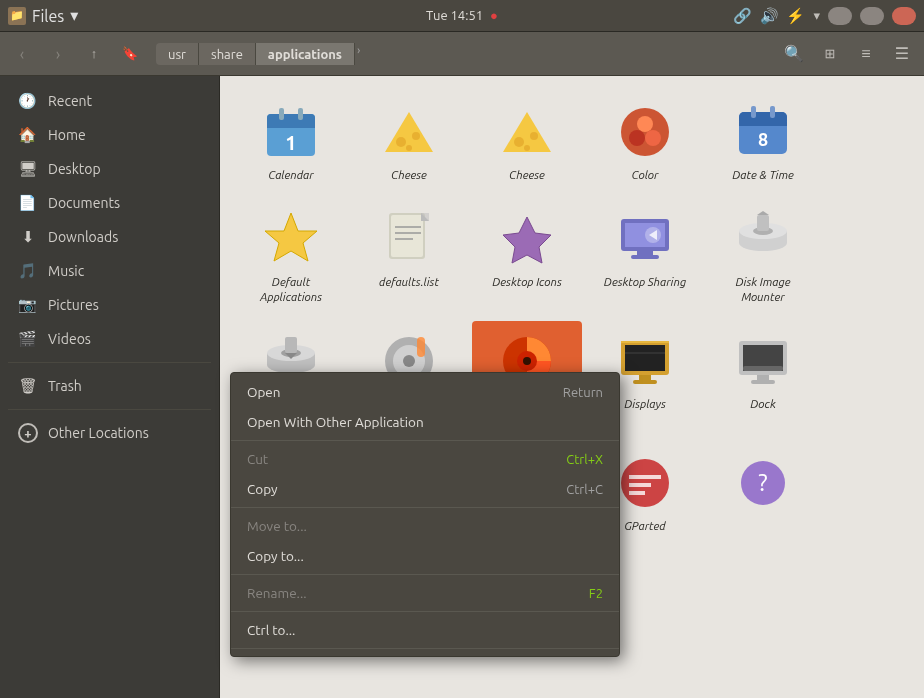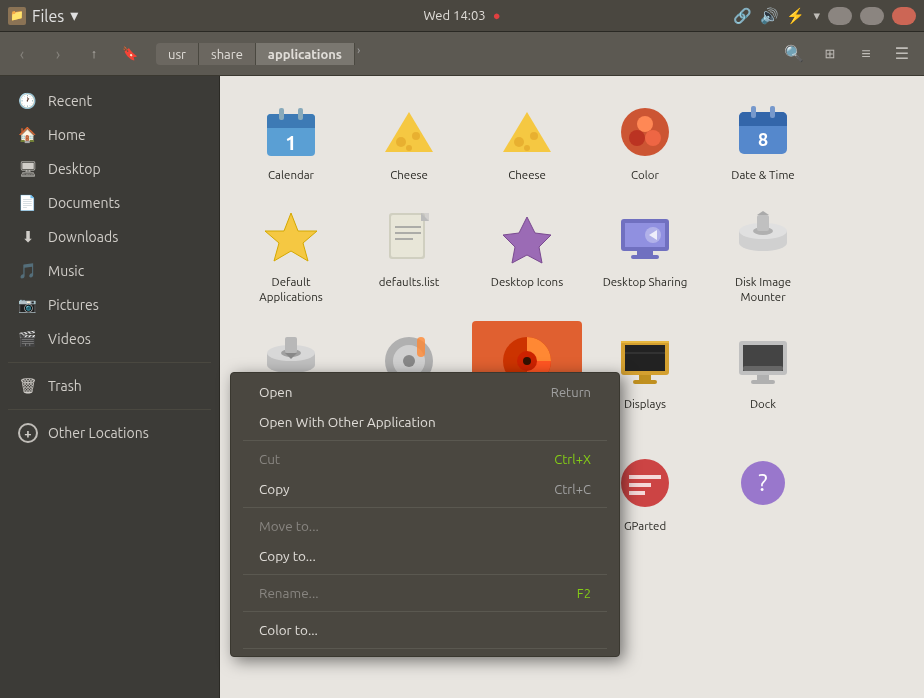--- a/index.html
+++ b/index.html
@@ -197,34 +197,35 @@
       justify-content: center;
       position: relative;
     }
     .file-item .icon-label {
       font-size: 11.5px;
       color: #2a2924;
       text-align: center;
       line-height: 1.3;
       max-width: 90px;
       word-break: break-word;
+      font-style: italic;
     }
 
     
     #context-menu {
       position: absolute;
       left: 230px;
       top: 372px;
       width: 390px;
       background: #4a4740;
       border: 1px solid #3a3830;
       border-radius: 4px;
       box-shadow: 4px 4px 16px rgba(0,0,0,0.5);
       z-index: 100;
-      padding: 4px 12px;
+      padding: 4px 0;
     }
     .ctx-item {
       display: flex;
       align-items: center;
       justify-content: space-between;
       padding: 7px 16px;
       font-size: 13.5px;
       cursor: pointer;
       color: #e0ddd8;
     }
@@ -264,21 +265,21 @@
 </head>
 <body>
 
 <div id="titlebar">
   <div id="titlebar-left">
     <div class="app-icon">📁</div>
     <span>Files</span>
     <span>▾</span>
   </div>
   <div id="titlebar-center">
-    <span>Wed 14:03</span>
+    <span>Tue 14:51</span>
     <span style="color:#e04040; margin-left:4px;">●</span>
   </div>
   <div id="titlebar-right">
     <span style="font-size:15px;">🔗</span>
     <span style="font-size:15px;">🔊</span>
     <span style="font-size:15px;">⚡</span>
     <span>▾</span>
     <div class="title-btn minimize"></div>
     <div class="title-btn maximize"></div>
     <div class="title-btn close"></div>
@@ -651,17 +652,17 @@
     <span>Copy to...</span>
     <span class="shortcut"></span>
   </div>
   <div class="ctx-divider"></div>
   <div class="ctx-item disabled">
     <span>Rename...</span>
     <span class="shortcut">F2</span>
   </div>
   <div class="ctx-divider"></div>
   <div class="ctx-item">
-    <span>Color to...</span>
+    <span>Ctrl to...</span>
     <span class="shortcut"></span>
   </div>
   <div class="ctx-divider"></div>
 </div>
 
 </body></html>

